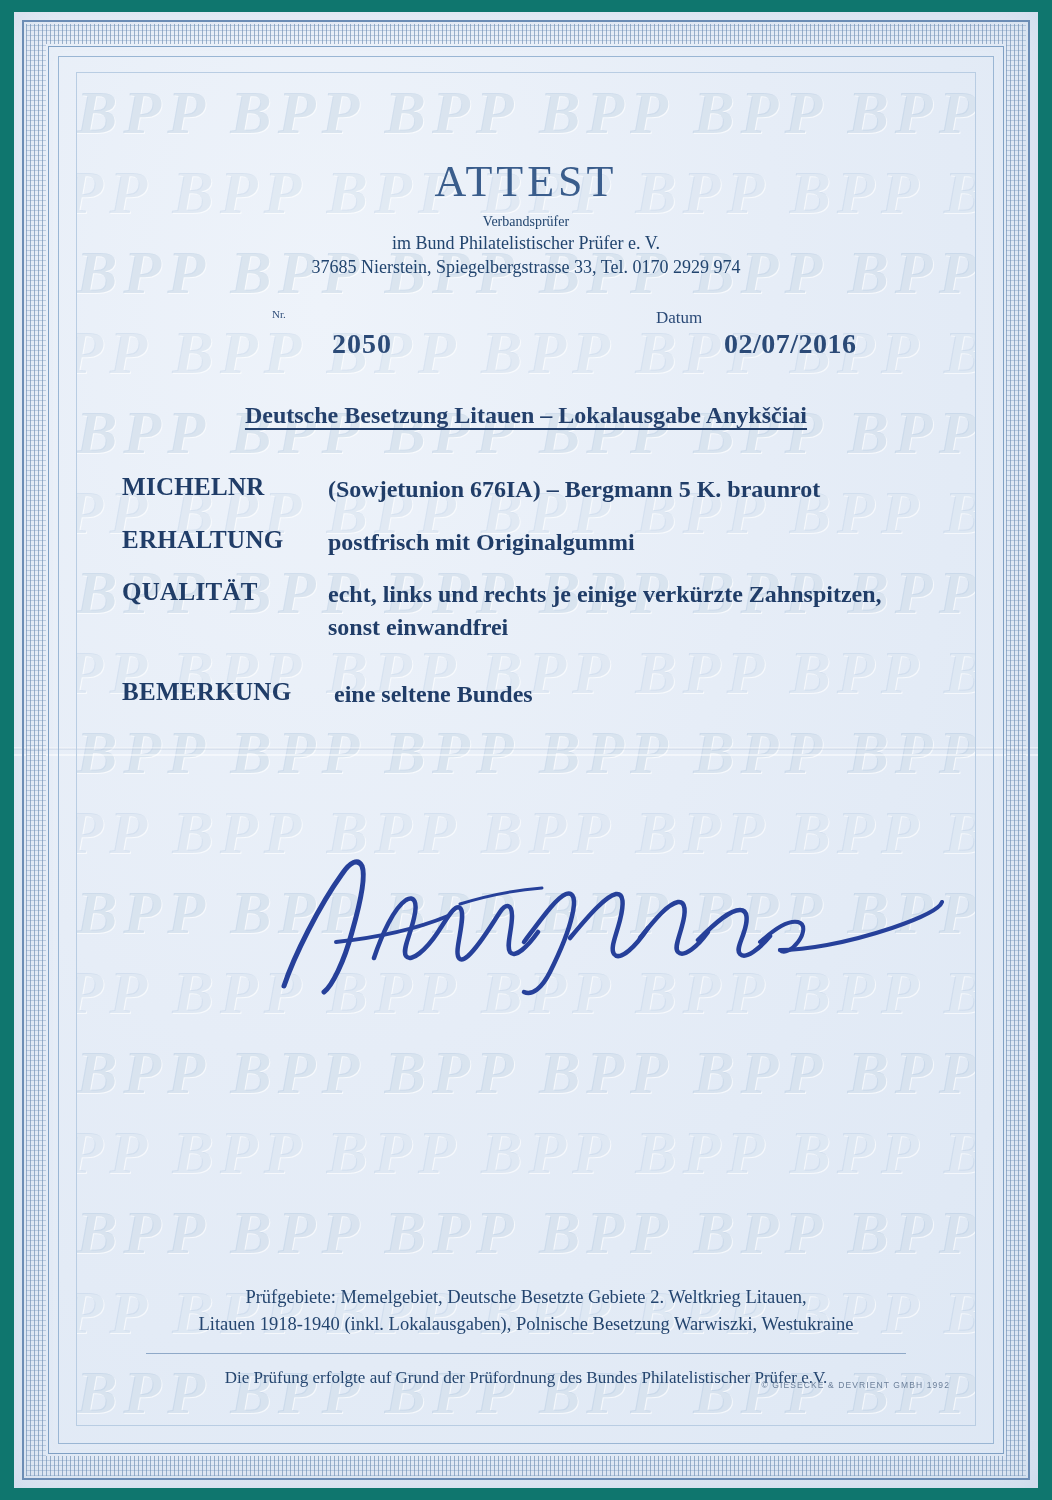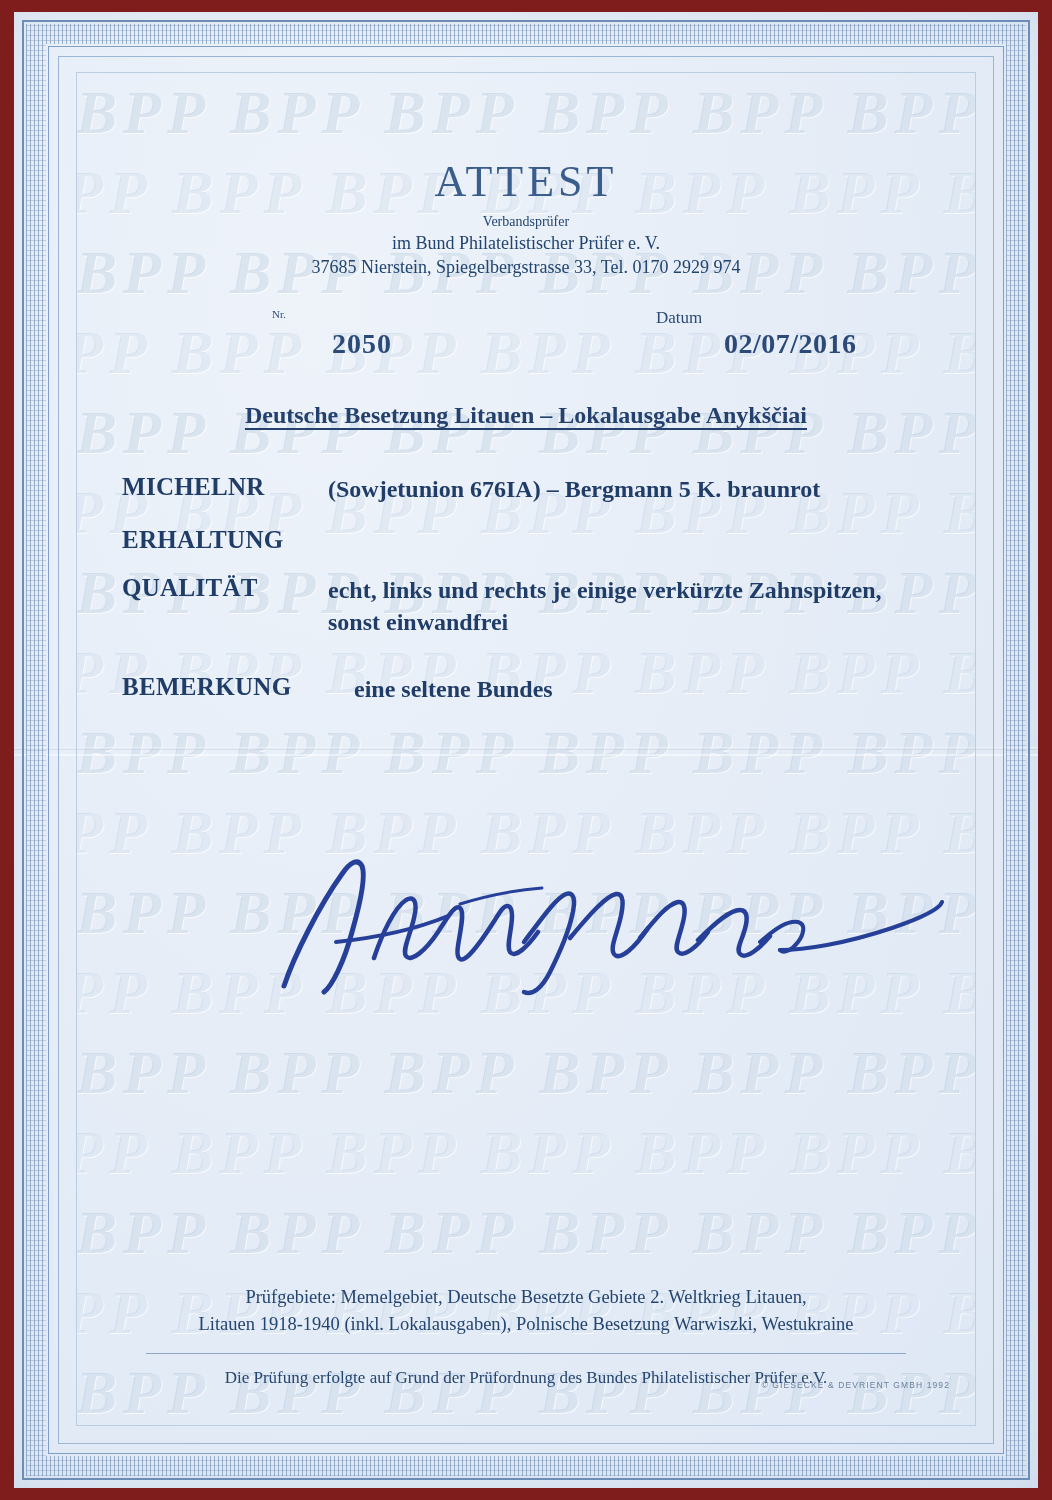--- a/index.html
+++ b/index.html
@@ -8,21 +8,21 @@
     background: #ffffff;
   }
   body {
     font-family: "Liberation Serif", serif;
   }
   .page {
     position: relative;
     width: 1052px;
     height: 1500px;
     overflow: hidden;
-    background: #7f1d1d;
+    background: #0f766e;
   }
 
   
   .sheet {
     position: absolute;
     left: 14px;
     top: 12px;
     width: 1024px;
     height: 1476px;
     background:
@@ -236,21 +236,20 @@
     letter-spacing: 0.3px;
   }
   .field-value {
     font-size: 24px;
     font-weight: bold;
     color: #203d68;
     line-height: 1.36;
   }
   .field-row.remark {
     margin-top: 34px;
-    gap: 20px;
   }
   .field-row.remark .field-label {
     width: 212px;
     flex: 0 0 212px;
   }
 
   
   .signature {
     position: absolute;
     left: 140px;
@@ -347,20 +346,21 @@
 
       <div class="subject">Deutsche Besetzung Litauen – Lokalausgabe Anykščiai</div>
 
       <div class="fields">
         <div class="field-row">
           <div class="field-label">MICHELNR</div>
           <div class="field-value">(Sowjetunion 676IA) – Bergmann 5 K. braunrot</div>
         </div>
         <div class="field-row">
           <div class="field-label">ERHALTUNG</div>
+          <div class="field-value">postfrisch mit Originalgummi</div>
         </div>
         <div class="field-row">
           <div class="field-label">QUALITÄT</div>
           <div class="field-value" style="max-width:560px;">echt, links und rechts je einige verkürzte Zahnspitzen, sonst einwandfrei</div>
         </div>
         <div class="field-row remark">
           <div class="field-label">BEMERKUNG</div>
           <div class="field-value">eine seltene Bundes</div>
         </div>
       </div>

